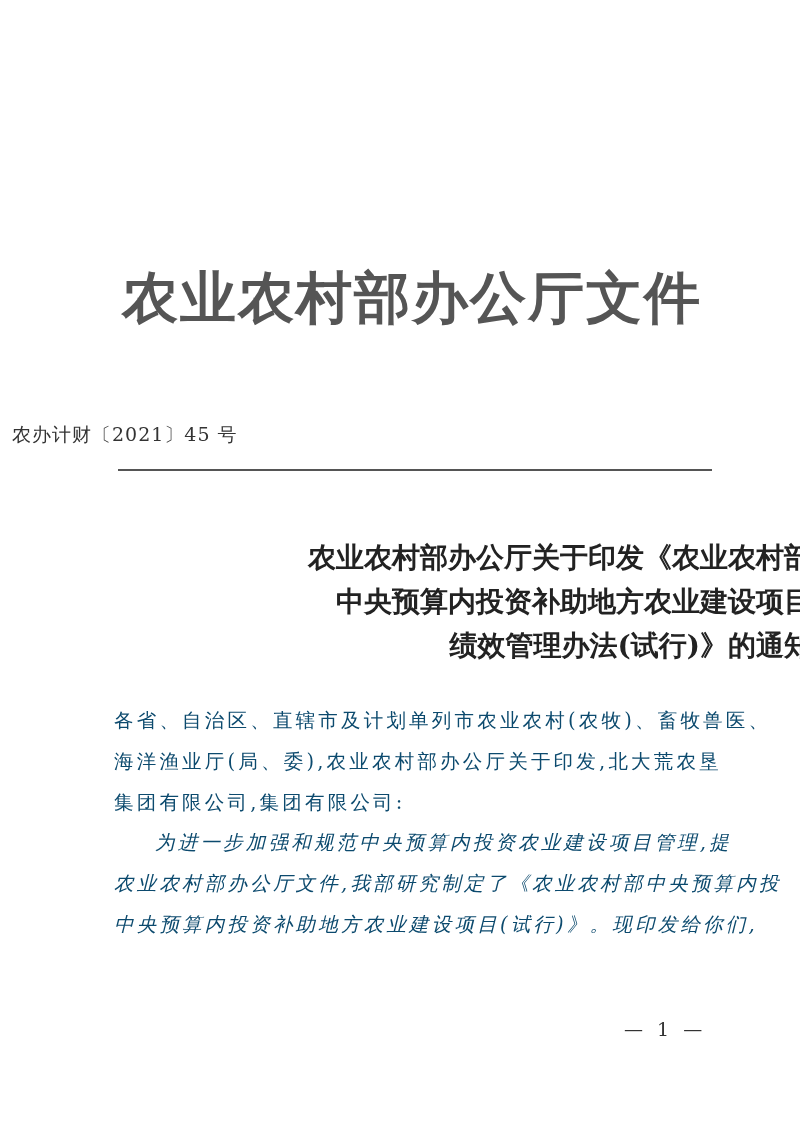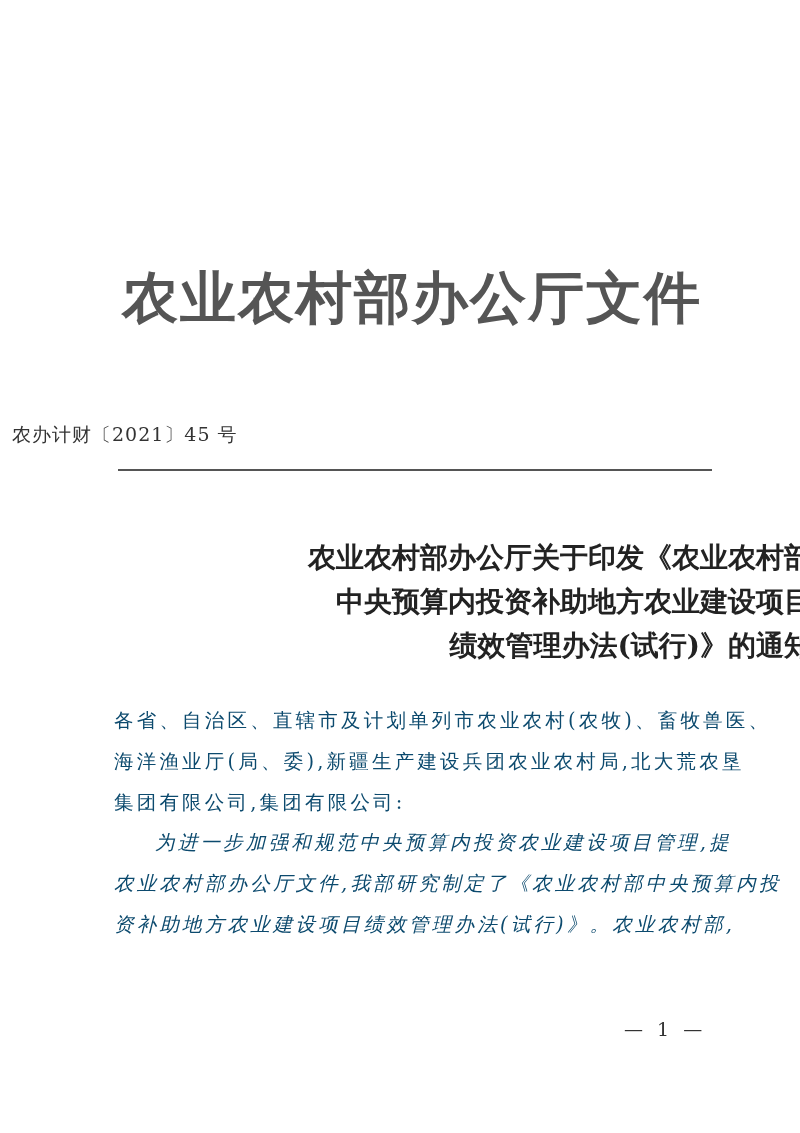--- a/index.html
+++ b/index.html
@@ -97,25 +97,25 @@
   <div class="separator"></div>
 
   <div class="notice-title">
     <div>农业农村部办公厅关于印发《农业农村部</div>
     <div>中央预算内投资补助地方农业建设项目</div>
     <div>绩效管理办法(试行)》的通知</div>
   </div>
 
   <div class="body-text addressee">
     <div class="line">各省、自治区、直辖市及计划单列市农业农村(农牧)、畜牧兽医、</div>
-    <div class="line">海洋渔业厅(局、委),新疆生产建设兵团农业农村局,北大荒农垦</div>
+    <div class="line">海洋渔业厅(局、委),农业农村部办公厅关于印发,北大荒农垦</div>
     <div class="line">集团有限公司,集团有限公司:</div>
   </div>
 
   <div class="body-text para1">
     <div class="line indent">为进一步加强和规范中央预算内投资农业建设项目管理,提</div>
     <div class="line">农业农村部办公厅文件,我部研究制定了《农业农村部中央预算内投</div>
-    <div class="line">资补助地方农业建设项目绩效管理办法(试行)》。农业农村部,</div>
+    <div class="line">中央预算内投资补助地方农业建设项目(试行)》。现印发给你们,</div>
   </div>
 
   <div class="page-number">— 1 —</div>
 
 </div>
 
 </body></html>

